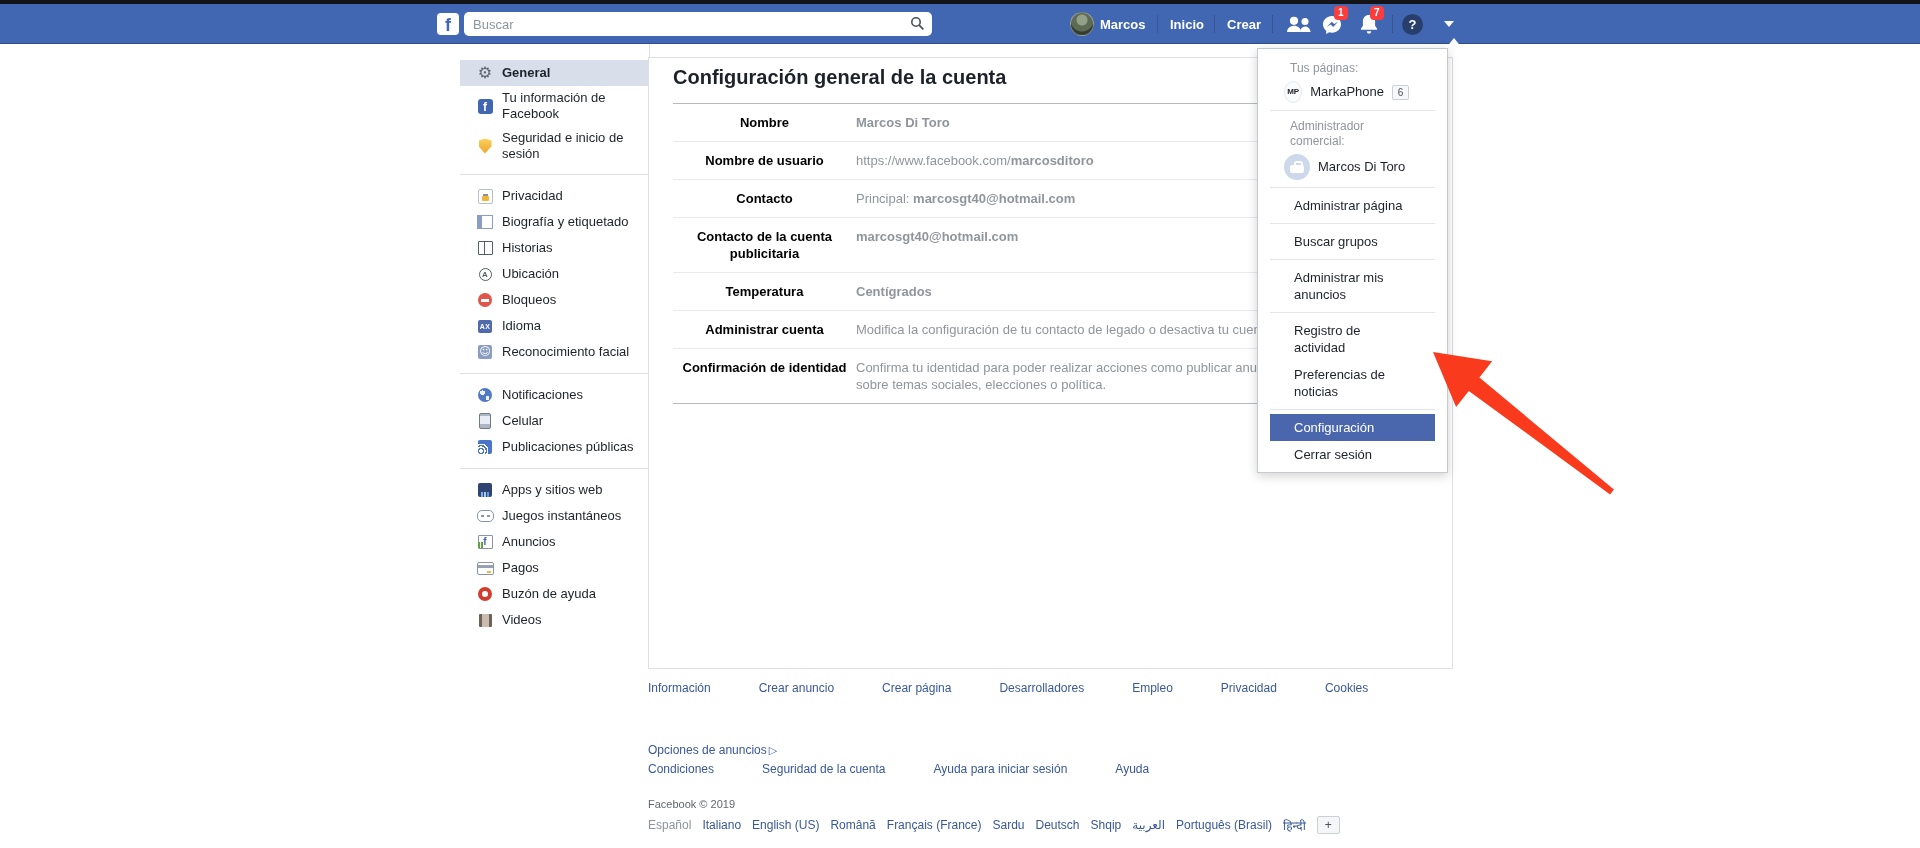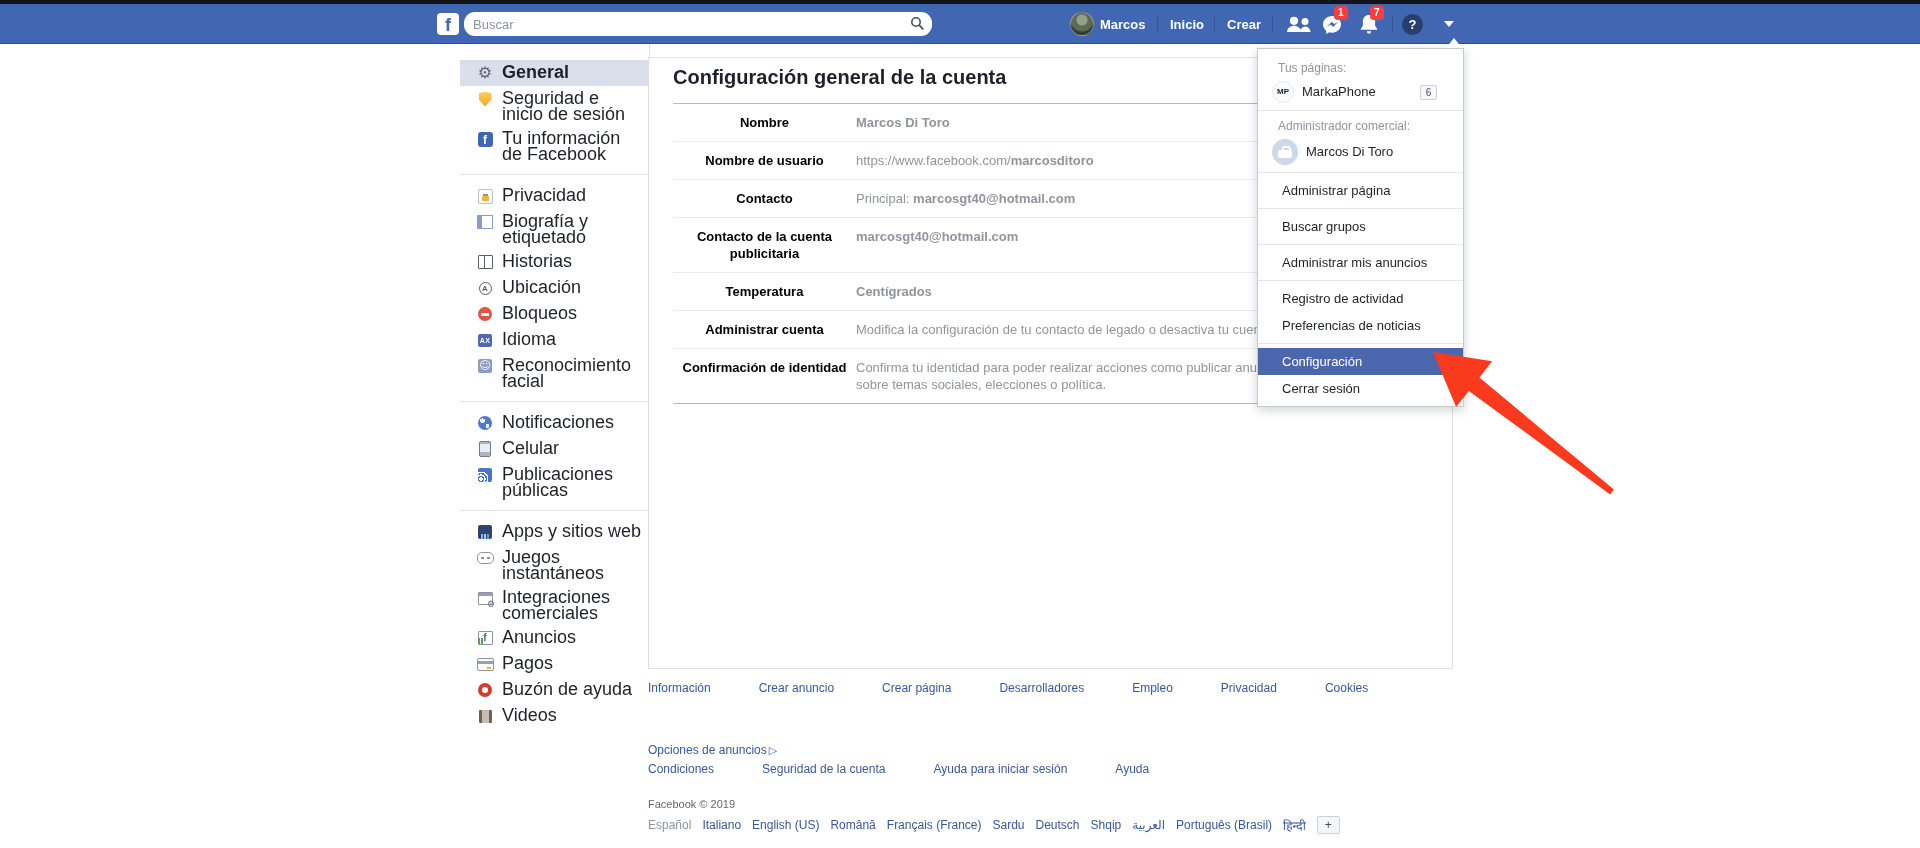--- a/index.html
+++ b/index.html
@@ -8,21 +8,21 @@
        -webkit-font-smoothing:antialiased;}
   a{text-decoration:none;}
   
   .top-strip{position:absolute;left:0;top:0;width:100%;height:4px;background:#121417;}
   .topbar{position:absolute;left:0;top:4px;width:100%;height:40px;background:var(--topbar,#4267b2);
           box-shadow:inset 0 -1px 0 rgba(0,0,0,.25);}
   .topbar *{position:absolute;}
   .fb-logo{left:437px;top:9px;width:22px;height:22px;background:#fff;border-radius:4px;
            color:var(--topbar,#4267b2);font-weight:bold;font-size:18px;line-height:25px;
            text-align:center;overflow:hidden;cursor:pointer;}
-  .search{left:464px;top:8px;width:468px;height:24px;background:#fff;border-radius:11px;}
+  .search{left:464px;top:8px;width:468px;height:24px;background:#fff;border-radius:5px;}
   .search input{position:absolute;left:0;top:0;width:430px;height:24px;border:none;outline:none;
                 background:transparent;font:13px "Liberation Sans","DejaVu Sans",sans-serif;
                 padding:0 0 0 9px;color:#1d2129;}
   .search input::placeholder{color:#8d949e;}
   .search .mag{left:auto;right:7px;top:4px;}
   .avatar{left:1070px;top:8px;width:24px;height:24px;border-radius:50%;
           background:radial-gradient(circle at 50% 32%,#93a188 0 5px,#5d6b55 6px 11px,#323d30 12px);
           border:1px solid rgba(255,255,255,.35);box-sizing:border-box;cursor:pointer;}
   .nav-label{color:#fff;font-size:13px;font-weight:bold;top:13px;cursor:pointer;white-space:nowrap;}
   .nav-sep{top:11px;width:1px;height:18px;background:rgba(0,0,0,.18);}
@@ -30,22 +30,22 @@
   .badge{background:var(--badge,#fa3e3e);color:#fff;font-size:10px;font-weight:bold;
          line-height:12px;padding:1px 4px;border-radius:4px;top:2px;z-index:5;}
   .help-circle{left:1402px;top:10px;width:21px;height:21px;border-radius:50%;
                background:rgba(0,0,0,.38);color:#fff;font-weight:bold;font-size:13px;
                line-height:21px;text-align:center;cursor:pointer;}
   .caret-down{left:1444px;top:17px;width:0;height:0;border-left:5px solid transparent;
               border-right:5px solid transparent;border-top:6px solid #fff;cursor:pointer;}
   
   .sidebar{position:absolute;left:460px;top:44px;width:190px;height:600px;
            border-right:1px solid #dddfe2;box-sizing:border-box;padding-top:16px;}
-  .sb-item{display:flex;align-items:flex-start;gap:8px;padding:4px 6px 4px 16px;
-           font-size:18px;line-height:16px;color:#1d2129;cursor:pointer;}
+  .sb-item{display:flex;align-items:center;gap:8px;padding:4px 6px 4px 16px;
+           font-size:13px;line-height:16px;color:#1d2129;cursor:pointer;}
   .sb-item.selected{background:#d9dfea;font-weight:bold;}
   .sb-divider{border-top:1px solid #dddfe2;margin:8px 0;}
   .icon{width:18px;height:18px;flex:0 0 18px;display:inline-flex;align-items:center;
         justify-content:center;position:relative;}
   [data-icon="gears-icon"]::before{content:"⚙";font-size:16px;color:#5f6673;line-height:1;font-family:"DejaVu Sans",sans-serif;}
   [data-icon="shield-icon"]::before{content:"";width:13px;height:15px;
       background:linear-gradient(180deg,#fbd05c,#eea429);
       clip-path:polygon(50% 0,100% 14%,100% 52%,50% 100%,0 52%,0 14%);}
   [data-icon="facebook-square-icon"]::before{content:"f";width:15px;height:15px;background:#4267b2;
       border-radius:3px;color:#fff;font-weight:bold;font-size:12px;line-height:16px;text-align:center;}
@@ -107,22 +107,22 @@
   .rows{border-top:1px solid #b6babf;border-bottom:1px solid #b6babf;}
   .set-row{display:flex;padding:10px 0;border-bottom:1px solid #e9eaee;font-size:13px;cursor:pointer;}
   .set-row:last-child{border-bottom:none;}
   .row-label{flex:0 0 183px;font-weight:bold;color:#000000;line-height:17px;text-align:center;}
   .row-value{color:#90949c;line-height:17px;max-width:520px;}
   .row-value b{font-weight:bold;color:#90949c;}
   
   .menu-caret{position:absolute;left:1446px;top:38px;width:0;height:0;z-index:60;
               border-left:8px solid transparent;border-right:8px solid transparent;
               border-bottom:10px solid #fff;}
-  .menu{position:absolute;left:1257px;top:48px;width:207px;box-sizing:border-box;background:#fff;
-        border:1px solid #c5c9d1;box-shadow:0 3px 10px rgba(0,0,0,.18);z-index:50;padding:8px 0 4px;}
+  .menu{position:absolute;left:1257px;top:48px;width:191px;box-sizing:border-box;background:#fff;
+        border:1px solid #c5c9d1;box-shadow:0 3px 10px rgba(0,0,0,.18);z-index:50;padding:8px 12px 4px;}
   .menu-sec{padding:4px 20px 2px;font-size:12px;color:#90949c;line-height:15px;}
   .menu-row{display:flex;align-items:center;gap:8px;padding:3px 14px;font-size:13px;
             color:#1d2129;cursor:pointer;line-height:16px;}
   .mp-logo{width:22px;height:22px;border-radius:50%;background:#fafbfc;border:1px solid #e8eaee;
            display:inline-flex;align-items:center;justify-content:center;font-weight:bold;
            font-size:8px;color:#23262e;box-sizing:border-box;}
   .count-badge{margin-left:auto;margin-right:12px;min-width:9px;text-align:center;
                border:1px solid #ccd0d5;border-radius:2px;background:#f7f8fa;color:#4b4f56;
                font-size:10px;line-height:13px;padding:0 3px;}
   .biz-icon{width:26px;height:26px;border-radius:50%;background:#cdd8ec;position:relative;flex:0 0 26px;}
@@ -191,27 +191,27 @@
   <div class="caret-down"></div>
 </header>
 
 <nav class="sidebar">
   <div id="sidebar-groups">
       <div class="sb-item selected">
         <span class="icon" data-icon="gears-icon"></span>
         <span class="sb-label">General</span>
       </div>
       <div class="sb-item">
+        <span class="icon" data-icon="facebook-square-icon"></span>
+        <span class="sb-label">Tu información de Facebook</span>
+      </div>
+      <div class="sb-item">
         <span class="icon" data-icon="shield-icon"></span>
         <span class="sb-label">Seguridad e inicio de sesión</span>
       </div>
-      <div class="sb-item">
-        <span class="icon" data-icon="facebook-square-icon"></span>
-        <span class="sb-label">Tu información de Facebook</span>
-      </div>
       <div class="sb-divider"></div>
       <div class="sb-item">
         <span class="icon" data-icon="lock-icon"></span>
         <span class="sb-label">Privacidad</span>
       </div>
       <div class="sb-item">
         <span class="icon" data-icon="timeline-icon"></span>
         <span class="sb-label">Biografía y etiquetado</span>
       </div>
       <div class="sb-item">
@@ -248,24 +248,20 @@
         <span class="sb-label">Publicaciones públicas</span>
       </div>
       <div class="sb-divider"></div>
       <div class="sb-item">
         <span class="icon" data-icon="apps-icon"></span>
         <span class="sb-label">Apps y sitios web</span>
       </div>
       <div class="sb-item">
         <span class="icon" data-icon="gamepad-icon"></span>
         <span class="sb-label">Juegos instantáneos</span>
-      </div>
-      <div class="sb-item">
-        <span class="icon" data-icon="briefcase-gear-icon"></span>
-        <span class="sb-label">Integraciones comerciales</span>
       </div>
       <div class="sb-item">
         <span class="icon" data-icon="ads-icon"></span>
         <span class="sb-label">Anuncios</span>
       </div>
       <div class="sb-item">
         <span class="icon" data-icon="card-icon"></span>
         <span class="sb-label">Pagos</span>
       </div>
       <div class="sb-item">

